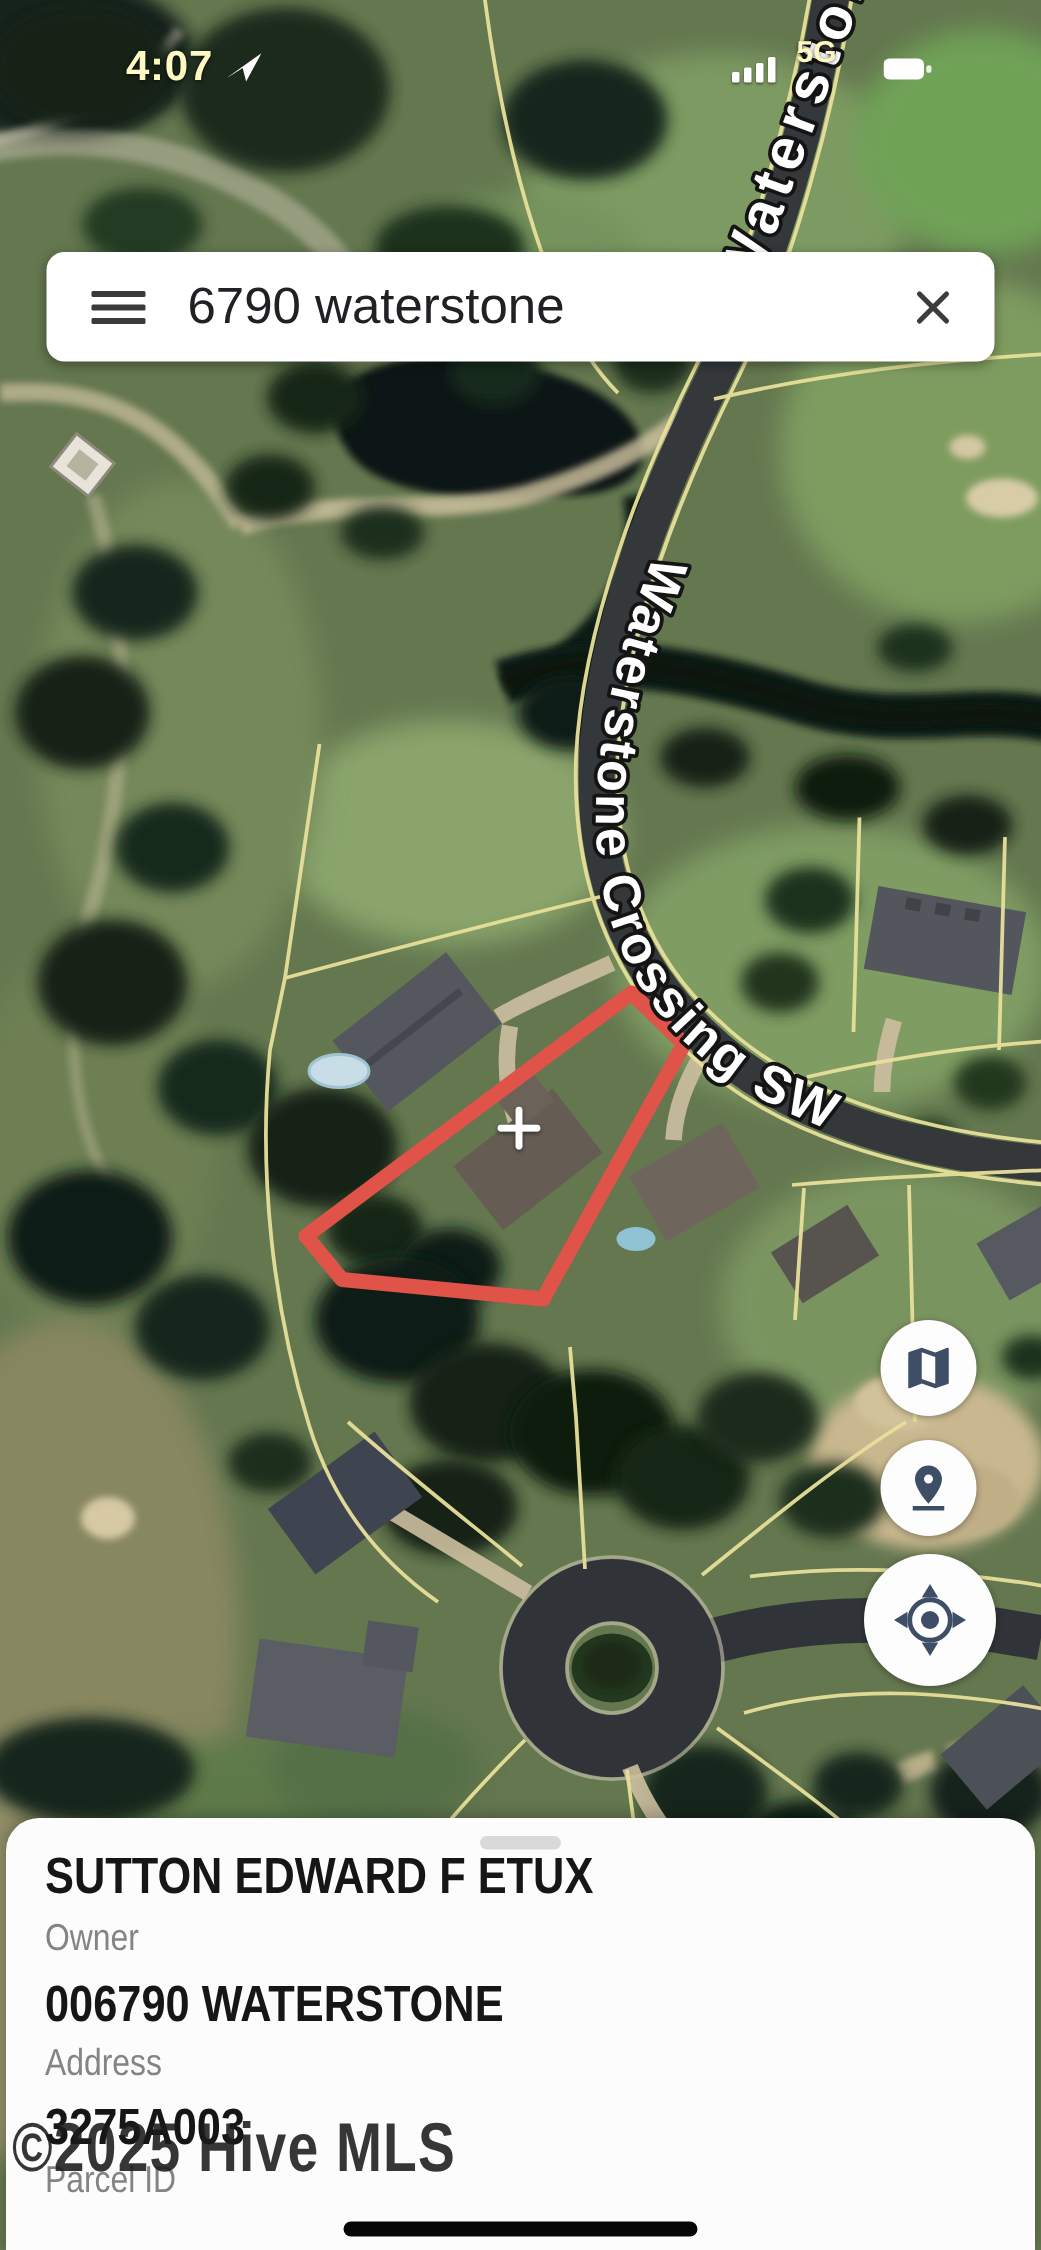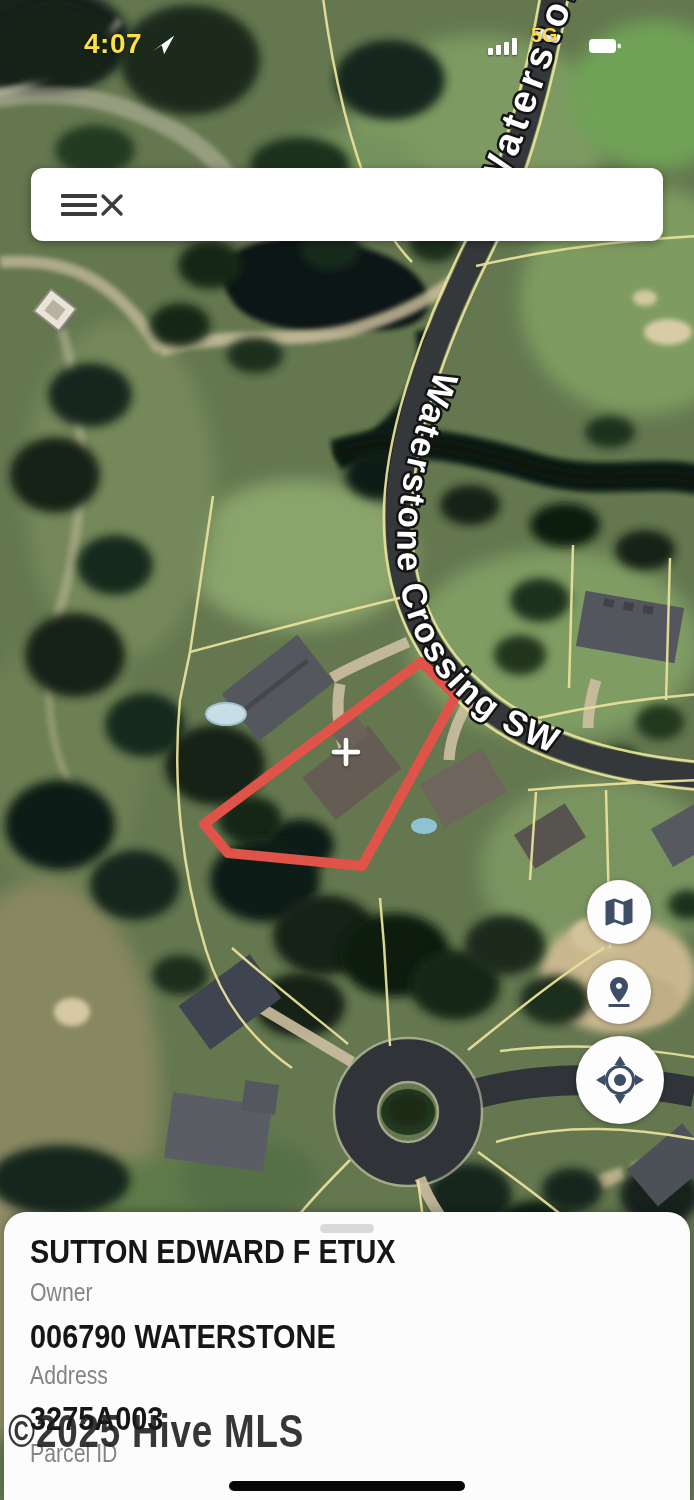--- a/index.html
+++ b/index.html
@@ -1,21 +1,21 @@
 <!DOCTYPE html>
 <html><head>
 <meta charset="utf-8">
 <style>
   html,body{margin:0;padding:0;background:#222;}
   #phone{position:relative;width:694px;height:1500px;overflow:hidden;background:#64774f;
          font-family:"Liberation Sans",sans-serif;}
   svg text{font-family:"Liberation Sans",sans-serif;}
   .cond{transform:scaleX(.85);transform-origin:left top;white-space:nowrap;}
   
-  #statusbar{position:absolute;left:0;top:0;width:100%;height:70px;color:#fde047;
+  #statusbar{position:absolute;left:0;top:0;width:100%;height:70px;color:#fef9c3;
              text-shadow:0 1px 3px rgba(0,0,0,.6);pointer-events:none;}
   #time{position:absolute;left:84px;top:28px;font-size:28px;font-weight:bold;letter-spacing:.5px;}
   #navarrow{position:absolute;left:152px;top:33px;}
   #sigbars{position:absolute;left:488px;top:37px;display:flex;align-items:flex-end;gap:3px;height:18px;}
   #sigbars i{display:block;width:5px;background:#fff;border-radius:1px;box-shadow:0 1px 2px rgba(0,0,0,.5);}
   #nettype{position:absolute;left:531px;top:24px;font-size:20px;font-weight:bold;}
   #battery{position:absolute;left:589px;top:38px;}
   
   #searchcard{position:absolute;left:31px;top:168px;width:632px;height:73px;background:#fff;
               border-radius:12px;box-shadow:0 2px 8px rgba(0,0,0,.35);display:flex;align-items:center;}
@@ -266,20 +266,23 @@
       <rect x="28.5" y="5.5" width="3.5" height="5" rx="1.7" fill="#fff" opacity=".85"></rect>
     </svg>
   </div>
 
   <div id="searchcard">
     <div id="hamburger">
         <i></i>
         <i></i>
         <i></i>
       </div>
+    <div id="searchtext">
+      <span class="cond">6790 waterstone</span>
+    </div>
     <svg id="closex" viewBox="0 0 30 30">
       <line x1="6" y1="6" x2="24" y2="24" stroke="#3c3c3c" stroke-width="3.4" stroke-linecap="round"></line>
       <line x1="24" y1="6" x2="6" y2="24" stroke="#3c3c3c" stroke-width="3.4" stroke-linecap="round"></line>
     </svg>
   </div>
 
   <div class="mapbtn" style="left:587px;top:880px;width:64px;height:64px;">
     <svg width="36" height="36" viewBox="0 0 24 24">
       <path fill="#3d4e66" d="M20.5 3l-.16.03L15 5.1 9 3 3.36 4.9c-.21.07-.36.25-.36.48V20.5c0 .28.22.5.5.5l.16-.03L9 18.9l6 2.1 5.64-1.9c.21-.07.36-.25.36-.48V3.5c0-.28-.22-.5-.5-.5zM15 19l-6-2.11V5l6 2.11V19z"></path>
     </svg>

